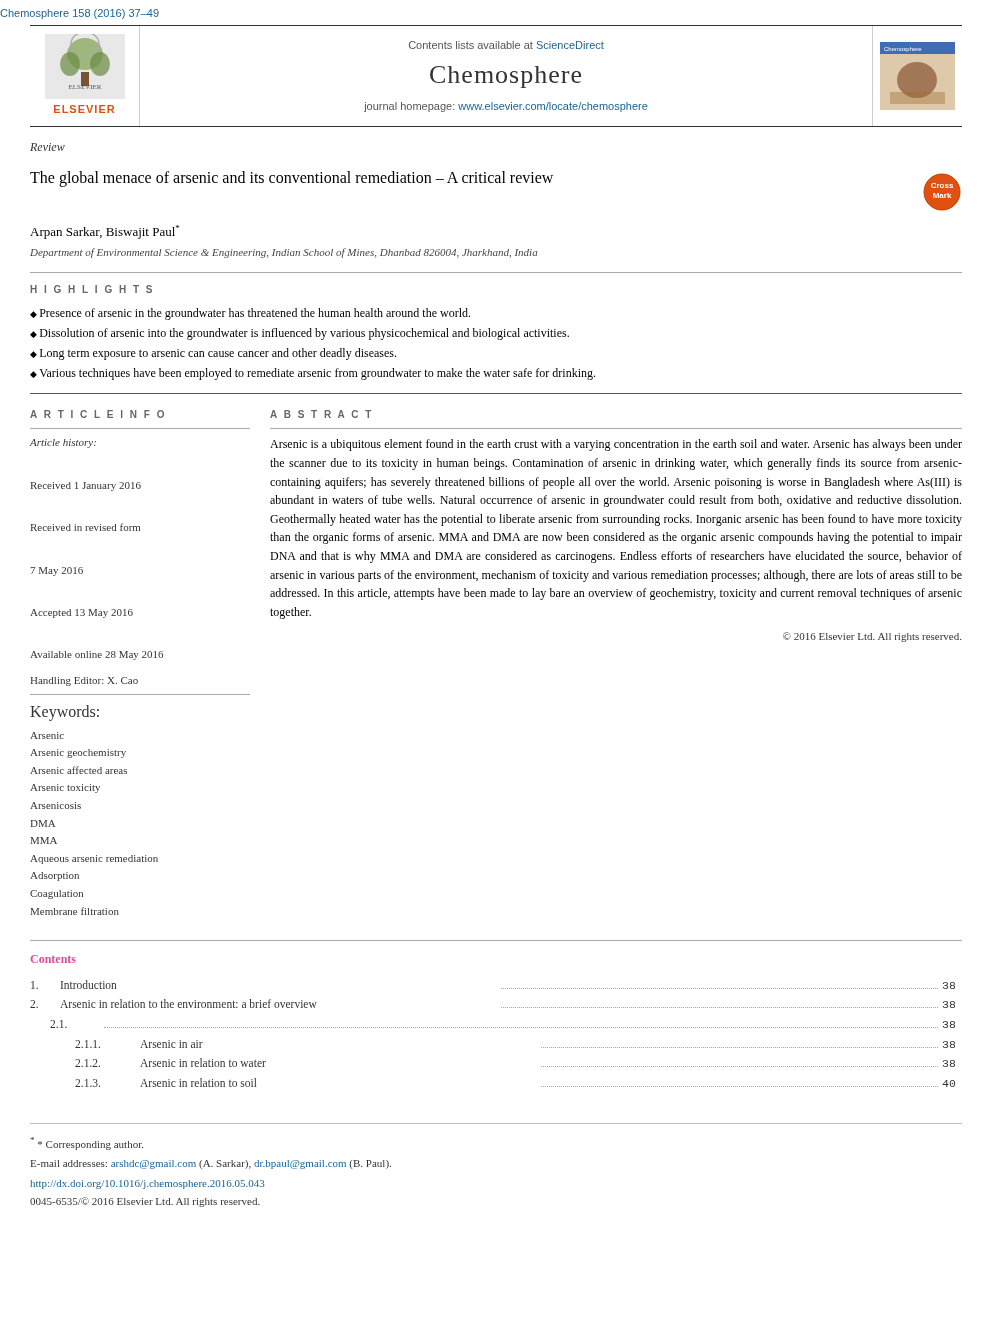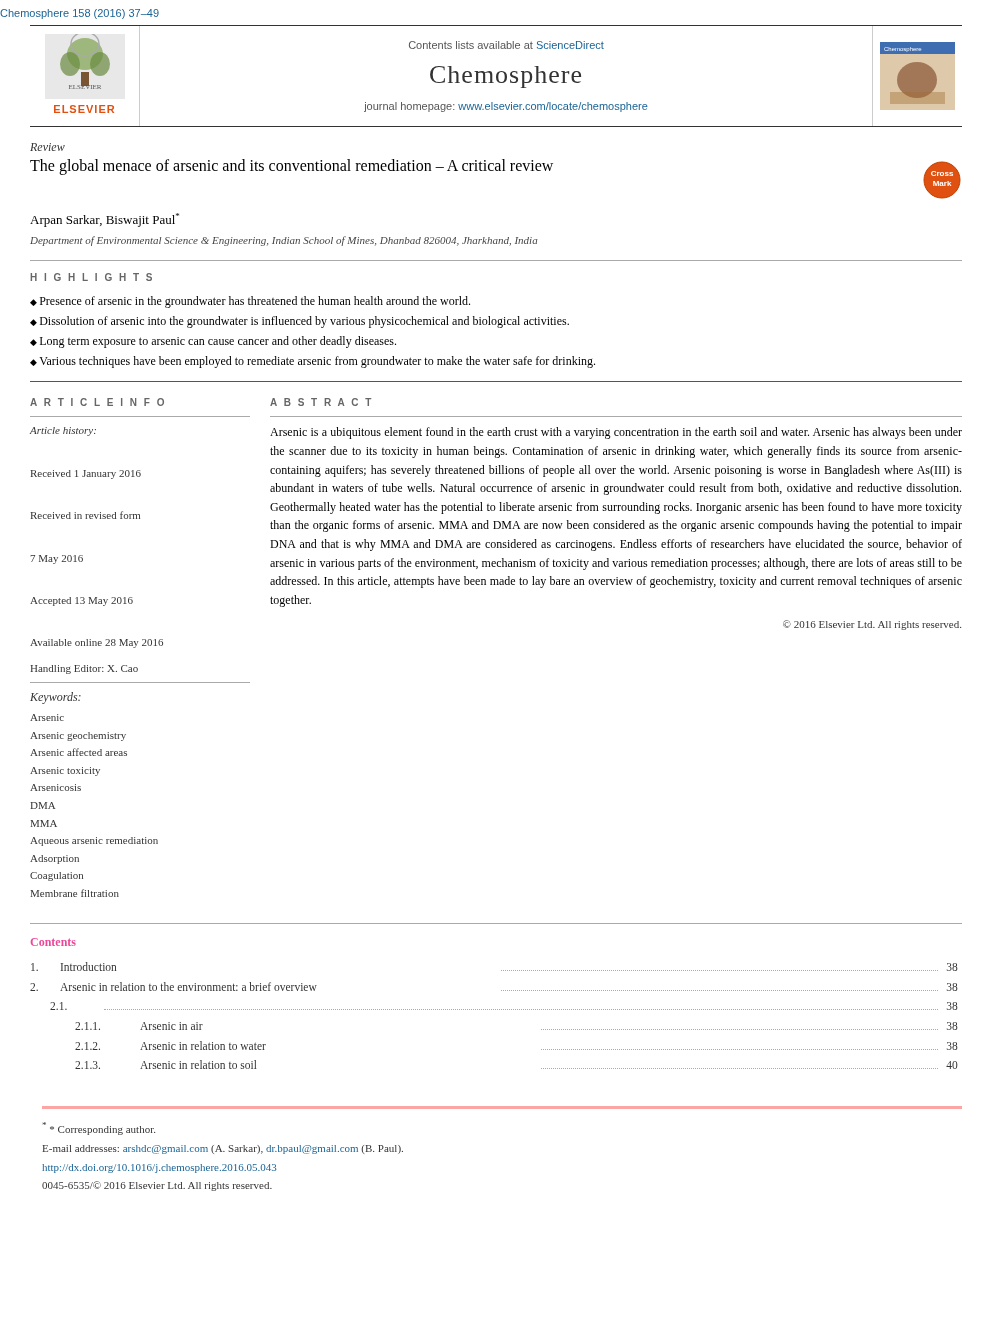--- a/index.html
+++ b/index.html
@@ -108,21 +108,21 @@
     }
 
     
     .article-body {
       margin: 12px 30px 0 30px;
     }
 
     .review-label {
       font-size: 12px;
       font-style: italic;
-      margin-bottom: 0;
+      margin-bottom: 12px;
       color: #333;
     }
 
     .article-title-section {
       display: flex;
       align-items: flex-start;
       justify-content: space-between;
       margin-bottom: 10px;
     }
 
@@ -252,22 +252,21 @@
       margin-top: 27px;
     }
 
     .handling-editor {
       font-size: 11px;
       color: #333;
       margin: 8px 0 4px 0;
     }
 
     .keywords-label {
-      font-size: 12px;
-      font-style: italic;
+      font-size: 16px;
       margin-bottom: 3px;
       color: #333;
     }
 
     .keyword-item {
       font-size: 11px;
       color: #333;
       line-height: 1.6;
     }
 
@@ -329,37 +328,38 @@
 
     .toc-dots {
       flex: 1;
       border-bottom: 1px dotted #aaa;
       margin: 0 4px 3px 4px;
       min-width: 20px;
     }
 
     .toc-page {
       min-width: 20px;
-      text-align: center;
+      text-align: left;
+      font-family: Liberation Mono, monospace;
     }
 
     .toc-indent-1 {
       padding-left: 20px;
     }
 
     .toc-indent-2 {
       padding-left: 45px;
     }
 
     
     .footer-section {
       margin-top: 30px;
-      border-top: 3px solid #fca5a5;
+      border-top: 1px solid #fca5a5;
       padding-top: 10px;
-      margin-left: 12px;
+      margin-left: 0;
       margin-right: 0;
     }
 
     .footnote-text {
       font-size: 11px;
       color: #333;
       margin-bottom: 4px;
     }
 
     .footnote-text a {

